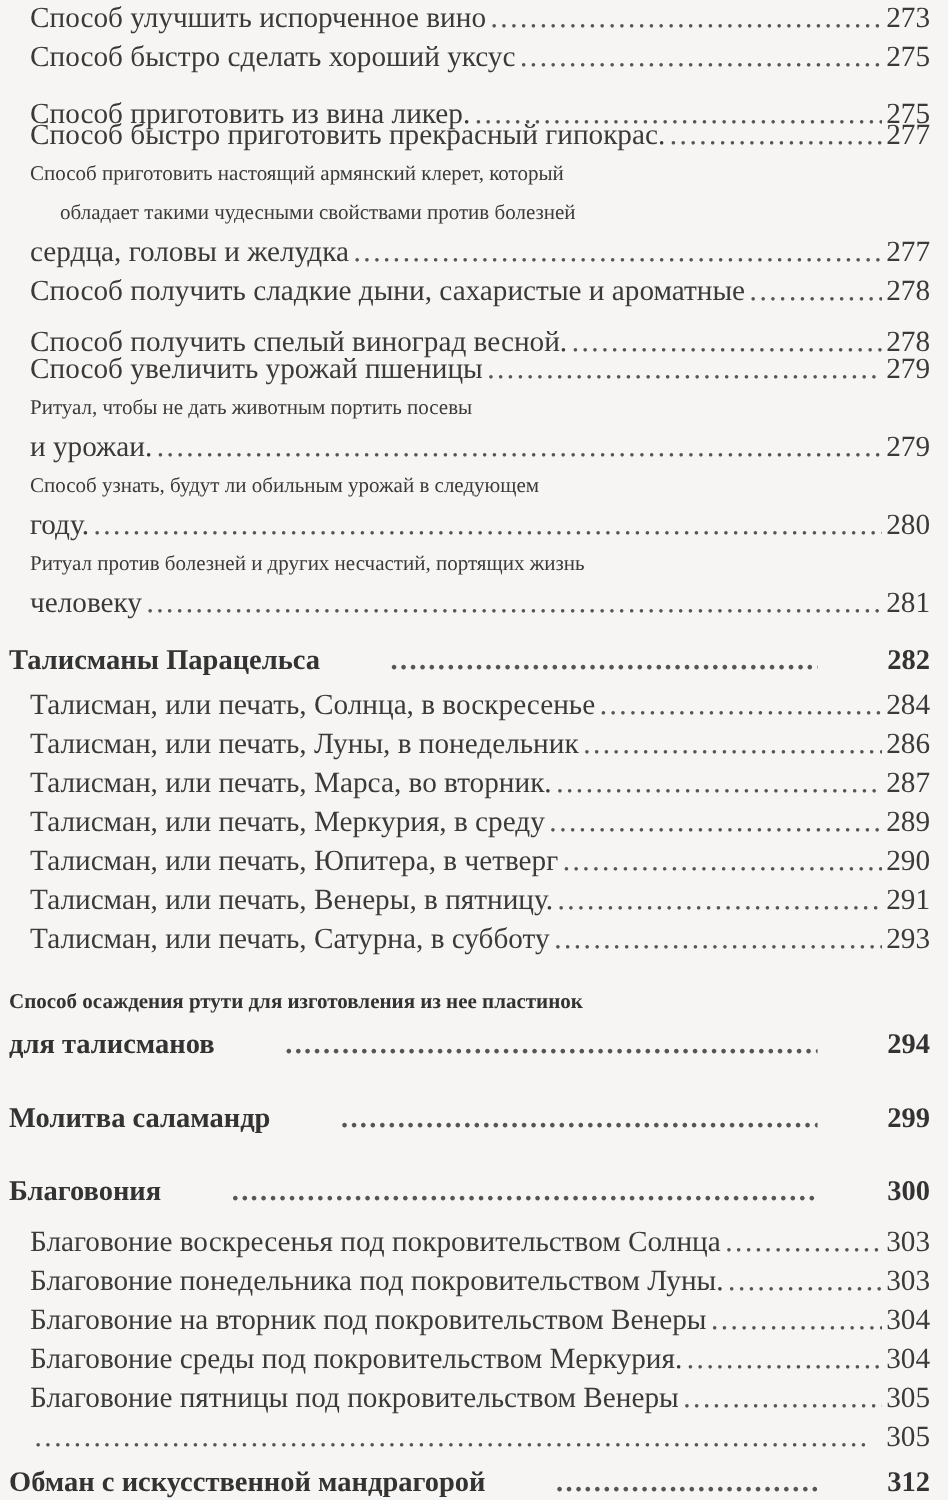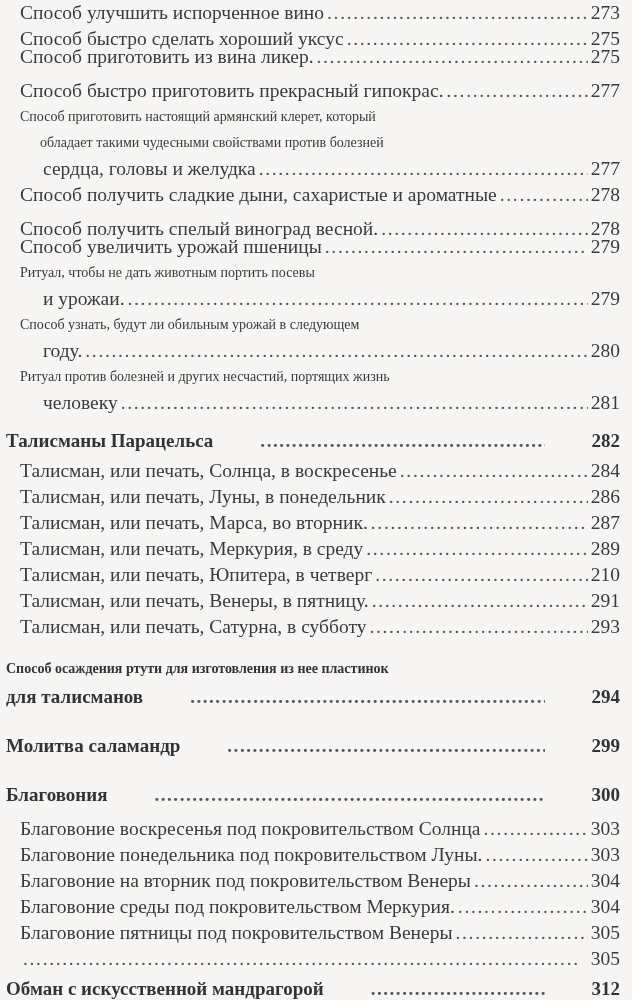--- a/index.html
+++ b/index.html
@@ -26,42 +26,42 @@
     letter-spacing: 2.4px;
     margin: 0 3px;
     color: #555;
   }
   .toc-line .dots::before {
     content: ". . . . . . . . . . . . . . . . . . . . . . . . . . . . . . . . . . . . . . . . . . . . . . . . . . . . . . . . . . . . . . . . . . . . . . . . . . . . . . . . . . . . .";
     letter-spacing: -1.6px;
   }
   .toc-line .page-num { flex: 0 0 auto; }
   .sub { padding-left: 20px; }
-  .cont { padding-left: 43px; }
+  .cont { padding-left: 20px; }
   .bold { font-weight: bold; padding-left: 6px; font-size: 19px; color: #333; gap: 44px; }
   .plain { position: absolute; left: 20px; font-size: 14px; line-height: 26px; white-space: nowrap; }
   .plain.cont { left: 40px; padding-left: 0; }
   .plain.bold { left: 6px; padding-left: 0; }
 </style>
 </head>
 <body>
 
 <div class="page">
 
   <div class="toc-line sub" style="top:0px">
       <span class="title">Способ улучшить испорченное вино</span>
       <span class="dots"></span>
       <span class="page-num">273</span>
     </div>
   <div class="toc-line sub" style="top:26px">
       <span class="title">Способ быстро сделать хороший уксус</span>
       <span class="dots"></span>
       <span class="page-num">275</span>
     </div>
-  <div class="toc-line sub" style="top:44px">
+  <div class="toc-line sub" style="top:64px">
       <span class="title">Способ приготовить из вина ликер.</span>
       <span class="dots"></span>
       <span class="page-num">275</span>
     </div>
   <div class="toc-line sub" style="top:78px">
       <span class="title">Способ быстро приготовить прекрасный гипокрас.</span>
       <span class="dots"></span>
       <span class="page-num">277</span>
     </div>
 
@@ -132,21 +132,21 @@
       <span class="page-num">287</span>
     </div>
   <div class="toc-line sub" style="top:536px">
       <span class="title">Талисман, или печать, Меркурия, в среду</span>
       <span class="dots"></span>
       <span class="page-num">289</span>
     </div>
   <div class="toc-line sub" style="top:562px">
       <span class="title">Талисман, или печать, Юпитера, в четверг</span>
       <span class="dots"></span>
-      <span class="page-num">210</span>
+      <span class="page-num">290</span>
     </div>
   <div class="toc-line sub" style="top:588px">
       <span class="title">Талисман, или печать, Венеры, в пятницу.</span>
       <span class="dots"></span>
       <span class="page-num">291</span>
     </div>
   <div class="toc-line sub" style="top:614px">
       <span class="title">Талисман, или печать, Сатурна, в субботу</span>
       <span class="dots"></span>
       <span class="page-num">293</span>

